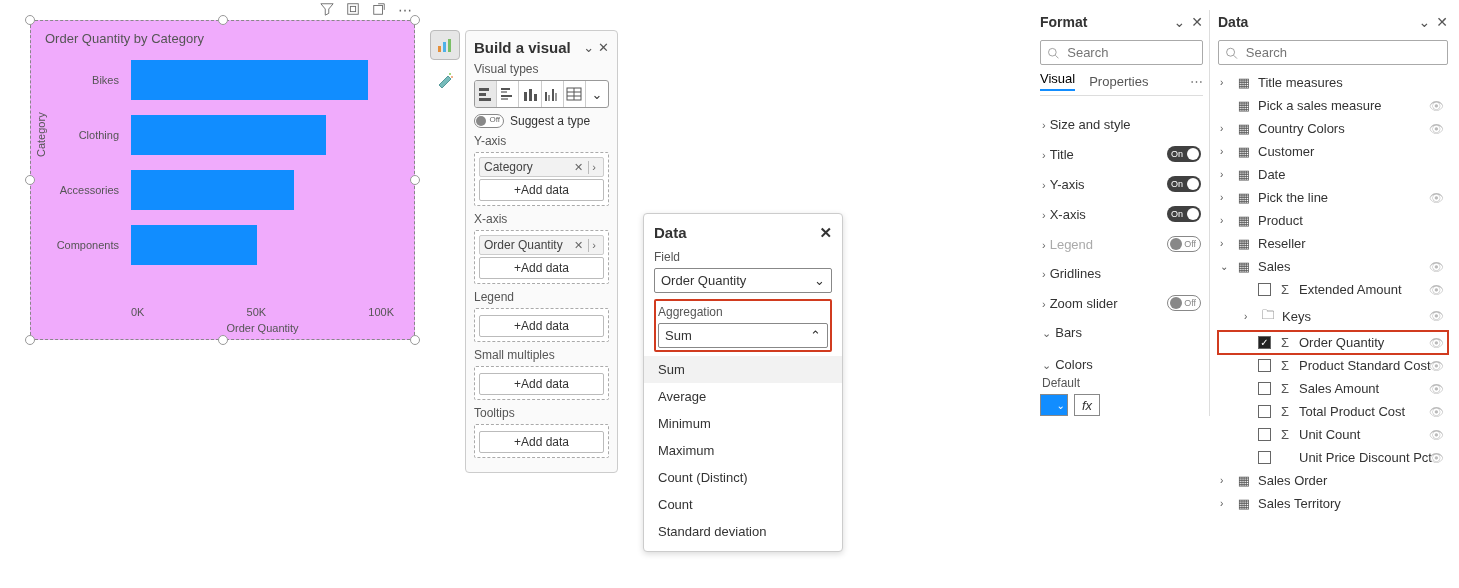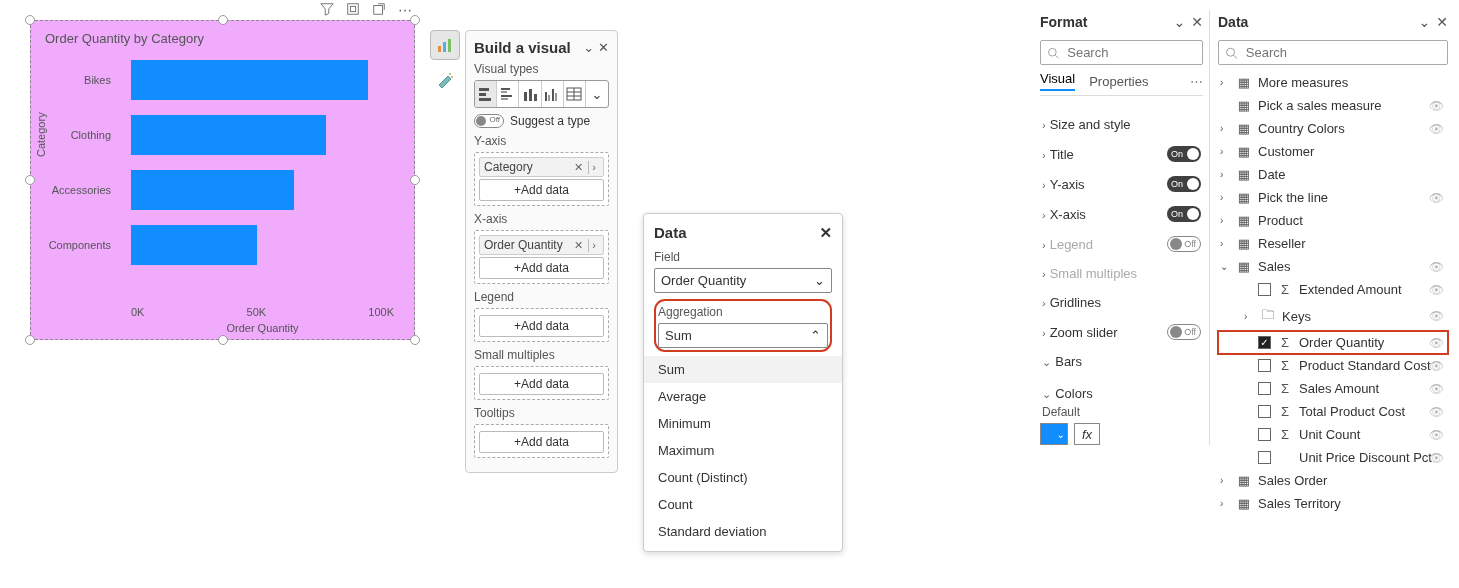--- a/index.html
+++ b/index.html
@@ -9,21 +9,21 @@
   
   .visual-container { position:absolute; left:30px; top:20px; width:385px; height:320px; border:1px dashed #888; background:#f0abfc; }
   .handle { position:absolute; width:10px; height:10px; background:#fff; border:1px solid #999; border-radius:50%; }
   .h-tl{top:-6px;left:-6px;} .h-tm{top:-6px;left:50%;margin-left:-5px;} .h-tr{top:-6px;right:-6px;}
   .h-ml{top:50%;left:-6px;margin-top:-5px;} .h-mr{top:50%;right:-6px;margin-top:-5px;}
   .h-bl{bottom:-6px;left:-6px;} .h-bm{bottom:-6px;left:50%;margin-left:-5px;} .h-br{bottom:-6px;right:-6px;}
   .chart-title { font-size:13px; color:#555; padding:10px 14px 6px; }
   .chart-body { position:relative; height:250px; padding-left:100px; padding-right:20px; }
   .yaxis-label { position:absolute; left:4px; top:50%; transform:rotate(-90deg) translateX(20px); transform-origin:left top; font-size:11px; color:#555; }
   .bar-row { display:flex; align-items:center; height:55px; }
-  .bar-label { position:absolute; width:90px; left:0; text-align:right; padding-right:10px; font-size:11px; color:#555; }
+  .bar-label { position:absolute; width:90px; left:8px; text-align:right; padding-right:10px; font-size:11px; color:#555; }
   .bar-track { position:relative; flex:1; height:40px; }
   .bar-fill { background:#118DFF; height:100%; }
   .xaxis-ticks { display:flex; justify-content:space-between; padding-left:100px; padding-right:20px; font-size:11px; color:#555; margin-top:4px;}
   .xaxis-label { text-align:center; font-size:11px; color:#555; margin-top:4px; padding-left:80px;}
 
   
   .vis-toolbar { position:absolute; left:320px; top:2px; display:flex; gap:12px; color:#666; font-size:14px;}
   .vis-toolbar span { cursor:pointer; }
 
   
@@ -288,21 +288,21 @@
   <div class="data-fly">
     <div class="fly-title">
       <span>Data</span>
       <span>✕</span>
     </div>
     <div class="fly-lbl">Field</div>
     <div class="fly-sel">
       <span>Order Quantity</span>
       <span>⌄</span>
     </div>
-    <div class="red-box" style="margin-top:6px;border-radius:11px;">
+    <div class="red-box" style="margin-top:6px;">
       <div class="fly-lbl" style="margin-top:2px;">Aggregation</div>
       <div class="fly-sel">
         <span>Sum</span>
         <span>⌃</span>
       </div>
     </div>
     <div class="agg-list">
       <div class="agg-item hover">Sum</div>
       <div class="agg-item">Average</div>
       <div class="agg-item">Minimum</div>
@@ -353,23 +353,20 @@
         <span class="toggle-sm on">
           <span>On</span>
         </span>
       </div>
     <div class="fp-row disabled">
         <span><span class="chev">›</span><span>Legend</span></span>
         <span class="toggle-sm off">
           <span>Off</span>
         </span>
       </div>
-    <div class="fp-row disabled">
-        <span><span class="chev">›</span><span>Small multiples</span></span>
-      </div>
     <div class="fp-row">
         <span><span class="chev">›</span><span>Gridlines</span></span>
       </div>
     <div class="fp-row">
         <span><span class="chev">›</span><span>Zoom slider</span></span>
         <span class="toggle-sm off">
           <span>Off</span>
         </span>
       </div>
     <div class="fp-row">
@@ -401,21 +398,21 @@
       <svg class="ico" viewBox="0 0 16 16">
           <circle cx="7" cy="7" r="5" fill="none" stroke="#888"></circle>
           <line x1="11" y1="11" x2="15" y2="15" stroke="#888"></line>
         </svg>
       <input placeholder="Search" style="">
     </div>
 
     <div class="tree-item">
         <span class="chev">›</span>
         <span class="ticon">▦</span>
-        <span>More measures</span>
+        <span>Title measures</span>
       </div>
     <div class="tree-item">
         <span class="chev"></span>
         <span class="ticon">▦</span>
         <span>Pick a sales measure</span>
         <span class="eye">👁</span>
       </div>
     <div class="tree-item">
         <span class="chev">›</span>
         <span class="ticon">▦</span>

